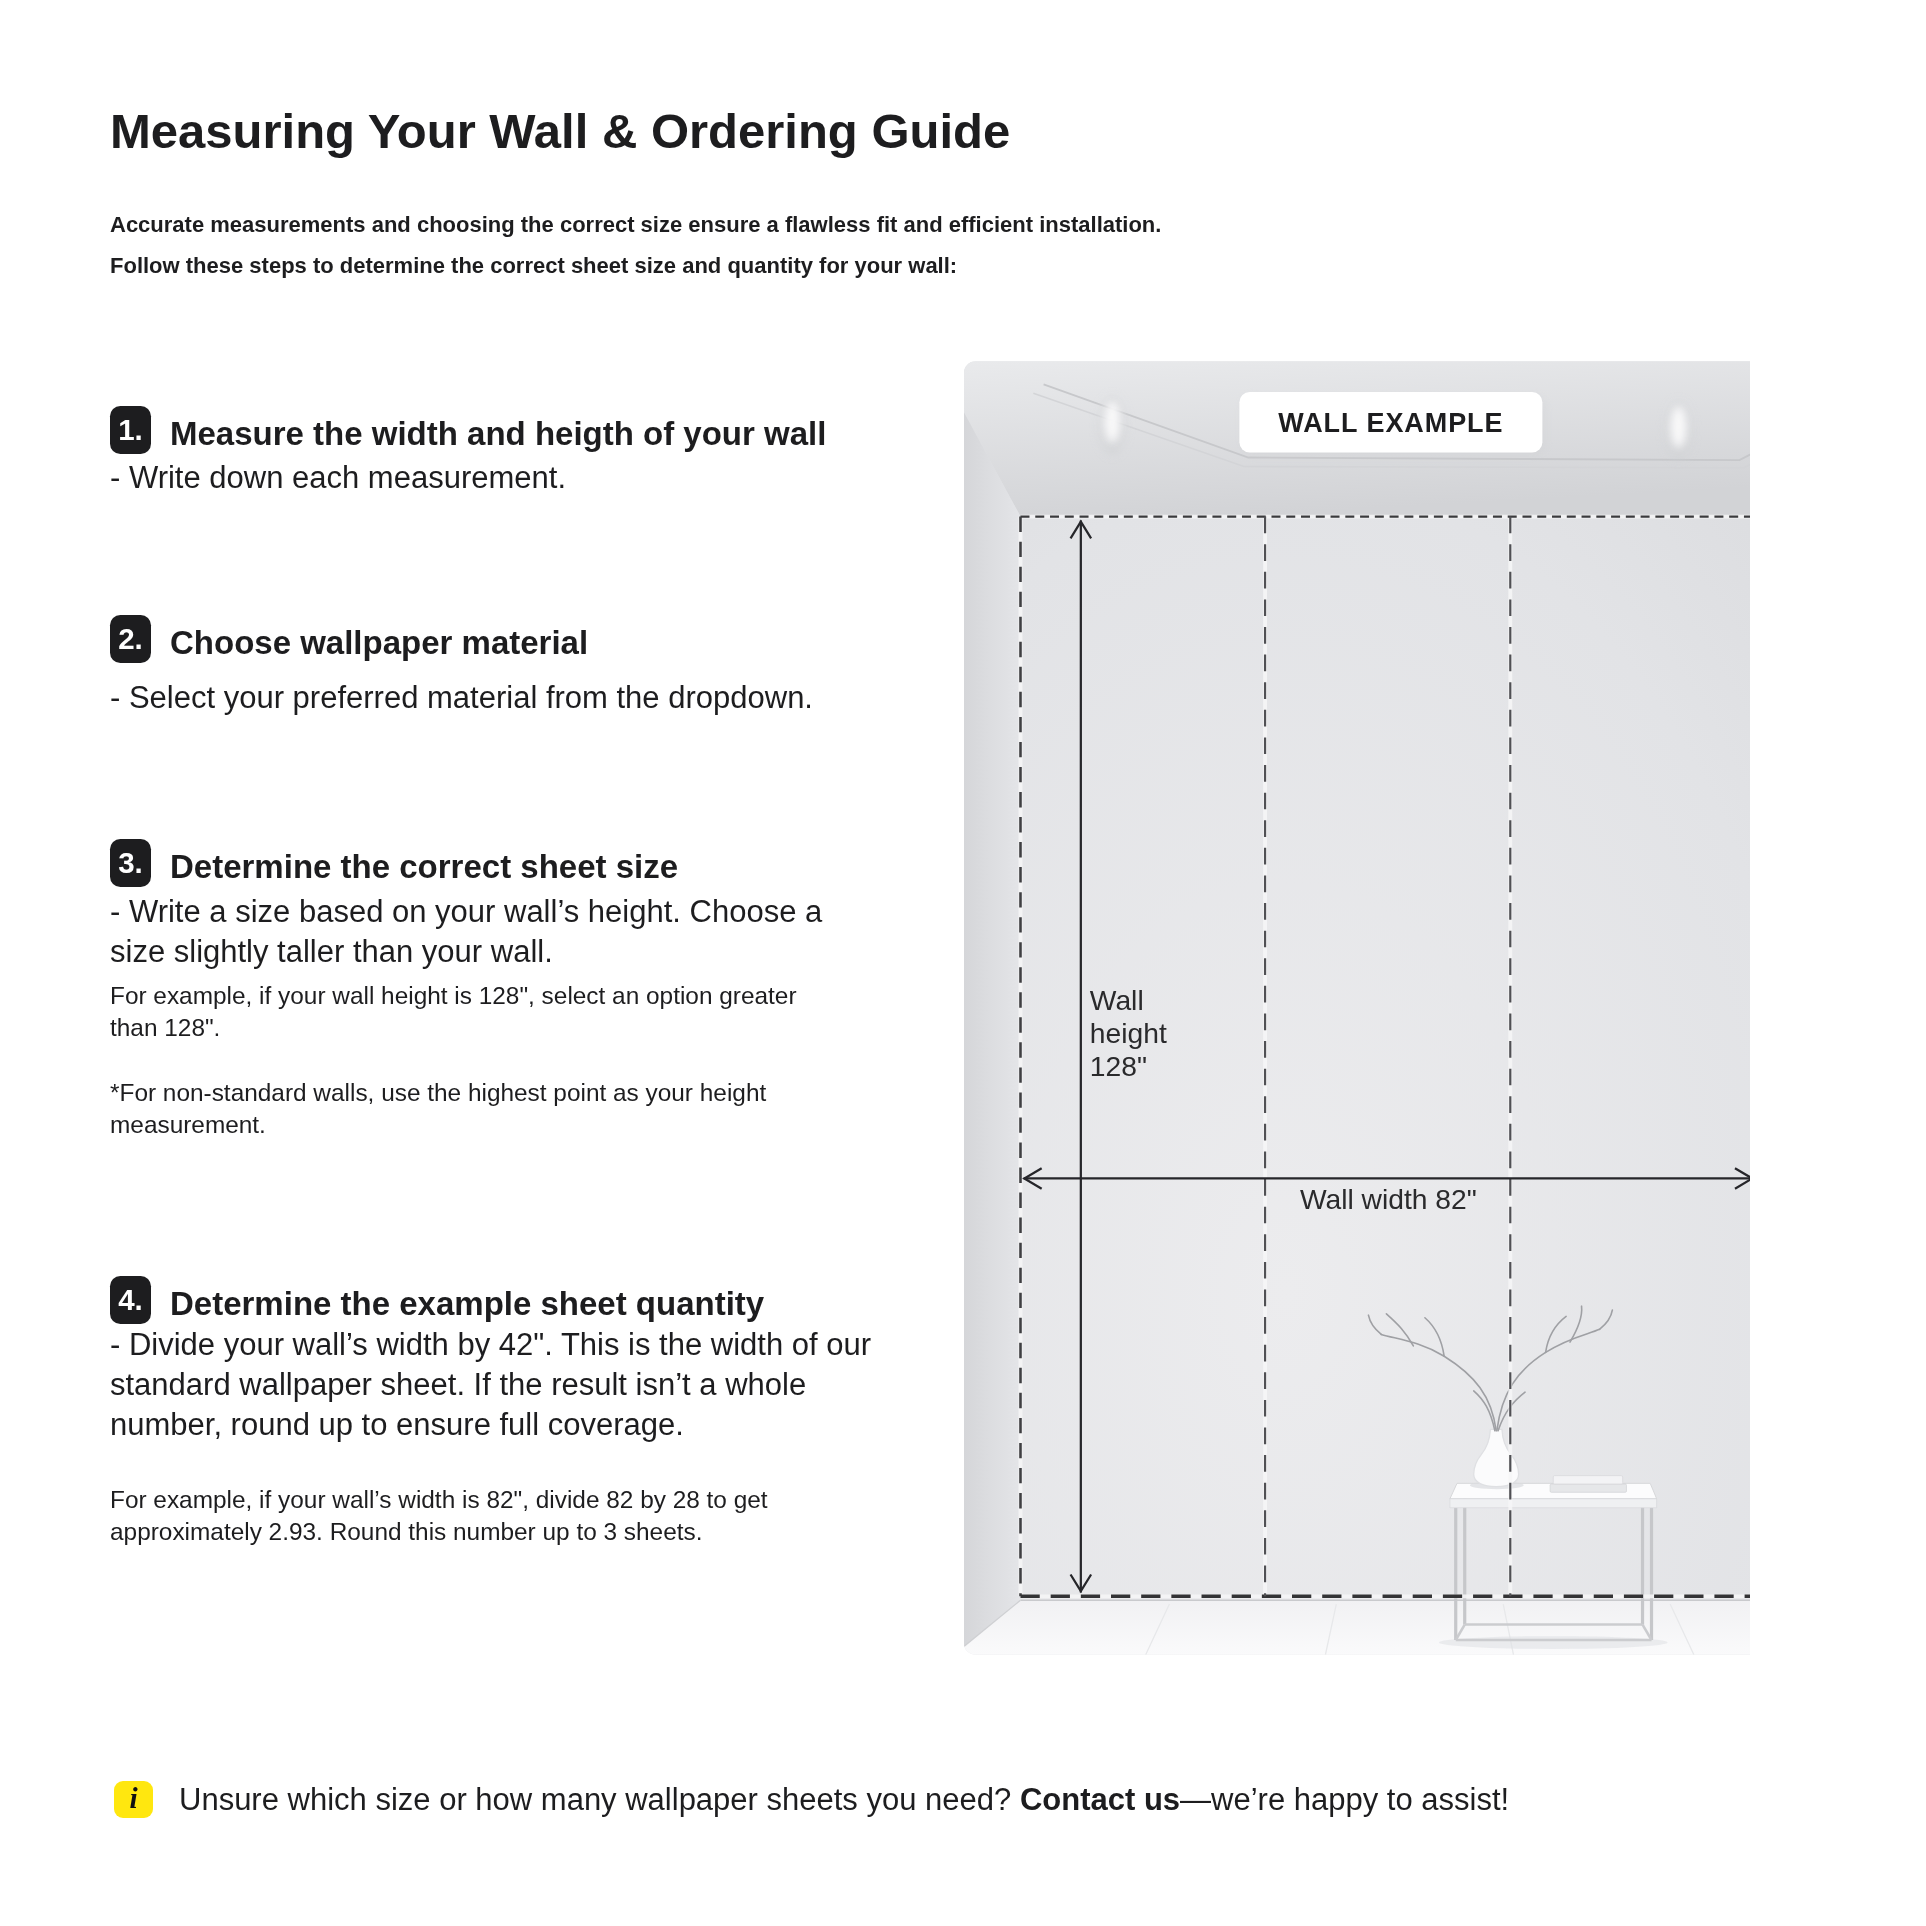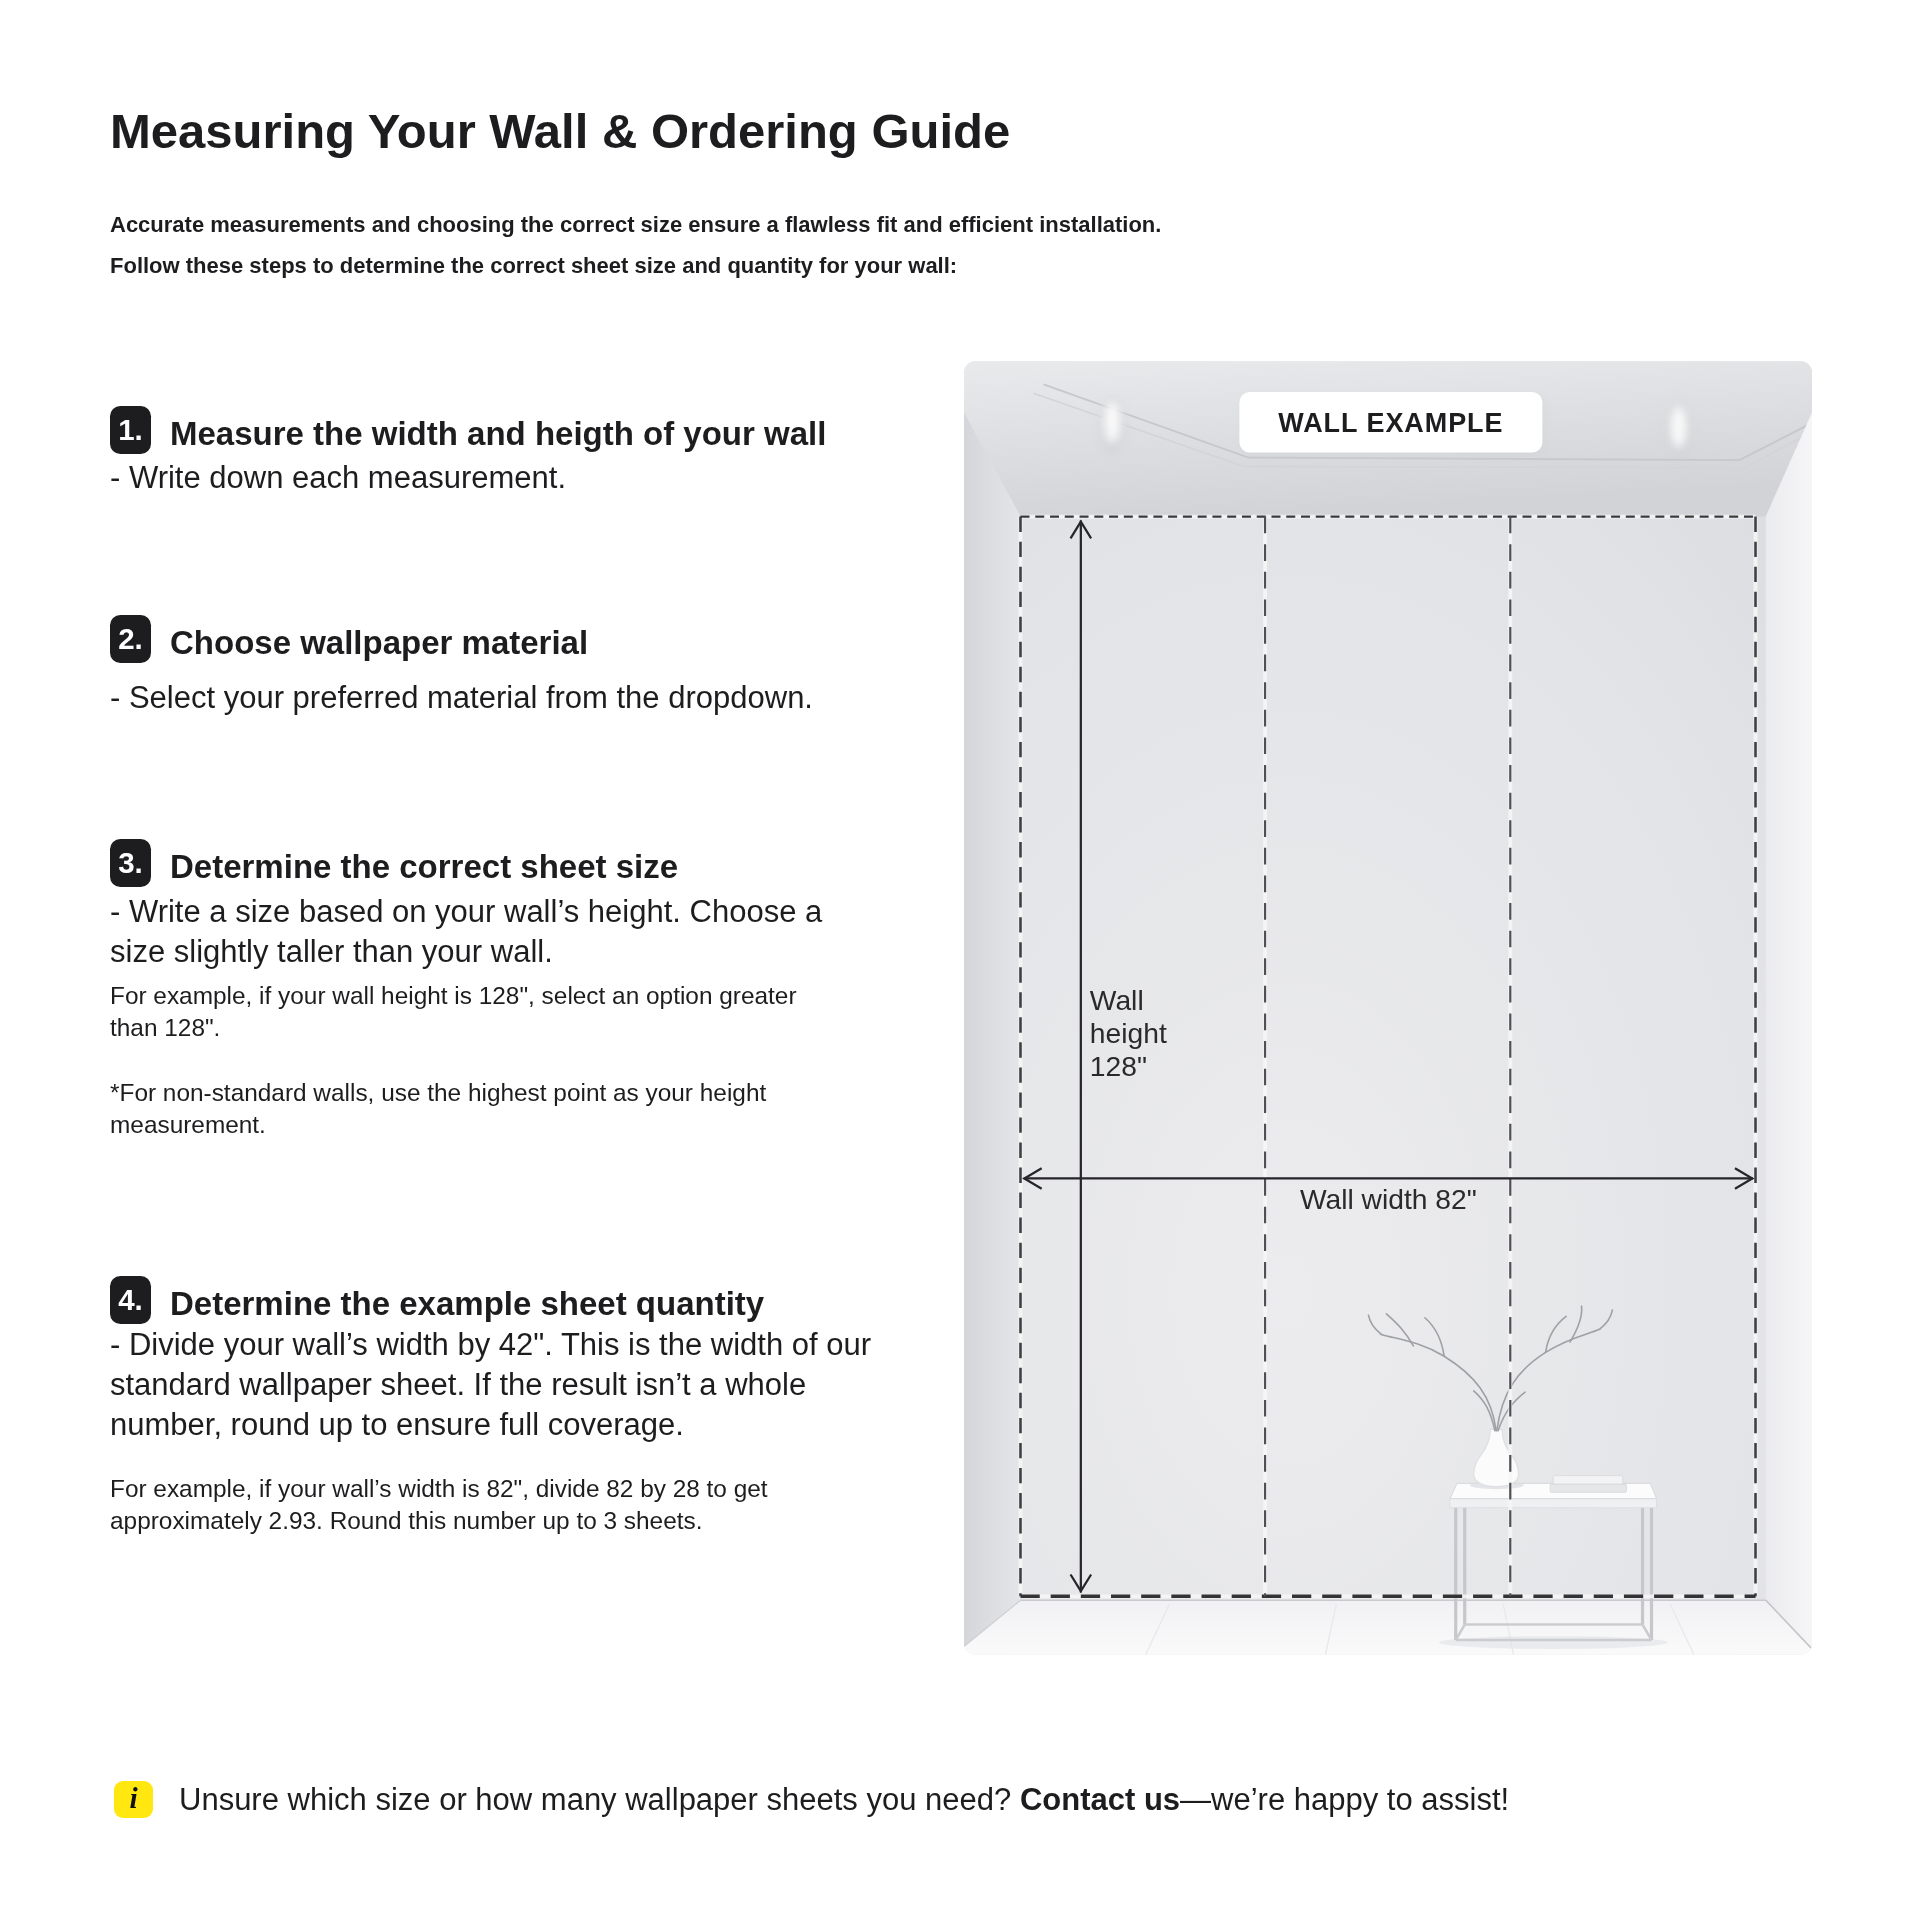--- a/index.html
+++ b/index.html
@@ -1,17 +1,17 @@
 <!DOCTYPE html>
 <html style="font-size:10.3px"><head>
 <meta charset="utf-8">
 <style>
   html,body{margin:0;padding:0;background:#ffffff;}
   .page{
-    position:relative;width:1926px;height:1926px;background:#ffffff;
+    position:relative;width:1750px;height:1926px;background:#ffffff;
     font-family:"Liberation Sans",sans-serif;color:#1d1d1f;overflow:hidden;
   }
   .nowrap{white-space:nowrap;}
   .page-title{
     position:absolute;left:110px;top:104px;
     font-size:49px;font-weight:bold;line-height:55px;letter-spacing:0;
   }
   .intro{position:absolute;left:110px;top:204px;font-size:22px;font-weight:bold;line-height:41px;}
   .step{position:absolute;left:110px;width:860px;}
   .step-head{display:flex;align-items:center;gap:19px;}
@@ -23,21 +23,21 @@
   .step-title{font-size:33px;font-weight:bold;margin-top:8px;}
   .step-body{margin-top:2.6px;}
   .body-line{font-size:31px;line-height:40px;}
   .small{font-size:24.4px;line-height:32px;}
   .s1{top:406px;}  .s2{top:615px;}  .s3{top:839px;}  .s4{top:1276px;}
   .s1 .step-body{margin-top:3.9px;}
   .s2 .step-body{margin-top:15px;}
   .s3 .step-body{margin-top:5.1px;}
   .s4 .step-body{margin-top:1.3px;}
   .example{margin-top:7.7px;}
-  .s4 .example{margin-top:28px;}
+  .s4 .example{margin-top:39px;}
   .note{margin-top:33px;}
   .photo{
     position:absolute;left:964px;top:361px;width:848px;height:1294px;
   }
   .footer-note{position:absolute;left:114px;top:1781px;display:flex;align-items:center;gap:26px;}
   .info-icon{
     flex:0 0 auto;width:39px;height:37px;background:#ffe70f;border-radius:9px;
     display:flex;align-items:center;justify-content:center;
     font-family:"Liberation Serif",serif;font-style:italic;font-weight:bold;
     font-size:29.5px;color:#111111;padding-bottom:2.6px;box-sizing:border-box;

